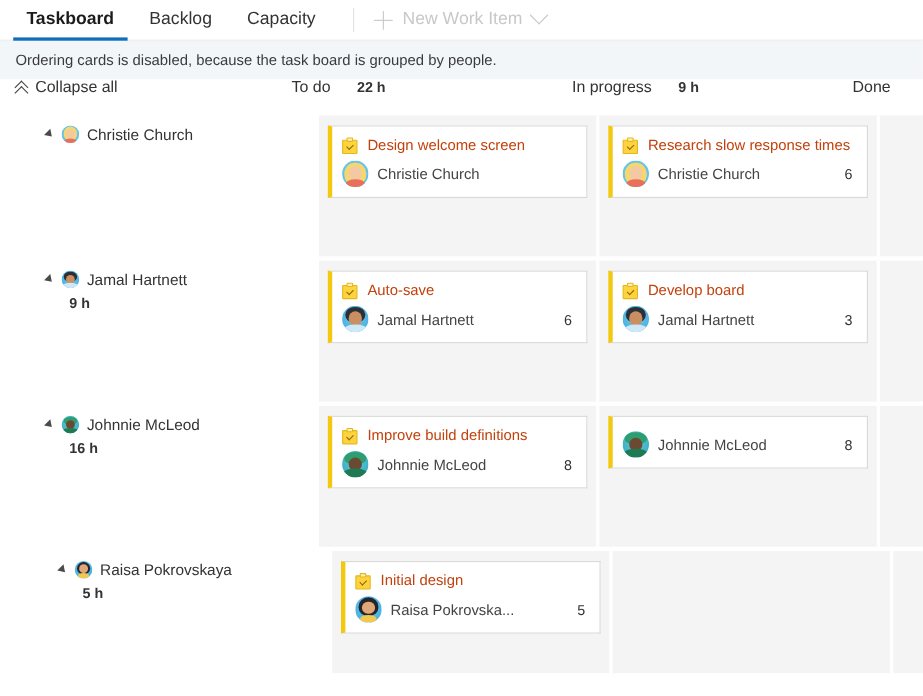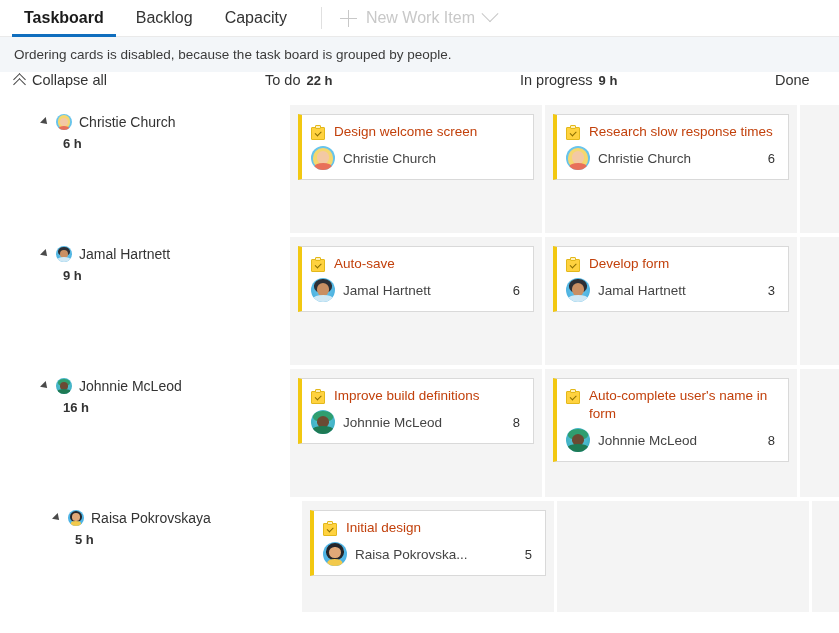--- a/index.html
+++ b/index.html
@@ -144,21 +144,21 @@
   .dbl-chev i.a { top: 1px; }
   .dbl-chev i.b { top: 6px; }
 
   .ch-col {
     padding-left: 7px;
     box-sizing: border-box;
     font-size: 14.5px;
     color: #333;
     display: flex;
     align-items: baseline;
-    gap: 6px;
+    gap: 24px;
     height: 33px;
   }
   .ch-col .hrs { font-size: 13px; font-weight: bold; color: #333; }
   .ch-todo { width: 255px; }
   .ch-prog { width: 255px; }
   .ch-done { width: 71px; }
 
   .lanes { position: relative; }
   .lane {
     display: flex;
@@ -386,21 +386,20 @@
           <div class="person-row">
             <span class="tri"></span>
             <span class="avatar sm av-christie">
               <span class="av-bg"></span>
                 <span class="av-hair"></span>
                 <span class="av-face"></span>
                 <span class="av-body"></span>
             </span>
             <span class="person-name">Christie Church</span>
           </div>
-          <div class="person-hours">6 h</div>
         </div>
         <div class="cell todo">
           <div class="card">
             <div class="card-title-row">
               <span class="task-ico">
                   <span class="board-body"></span>
                   <span class="clip"></span>
                   <span class="tick"></span>
                 </span>
               <span class="card-title">Design welcome screen</span>
@@ -486,21 +485,21 @@
           </div>
         </div>
         <div class="cell prog">
           <div class="card">
             <div class="card-title-row">
               <span class="task-ico">
                   <span class="board-body"></span>
                   <span class="clip"></span>
                   <span class="tick"></span>
                 </span>
-              <span class="card-title">Develop form</span>
+              <span class="card-title">Develop board</span>
             </div>
             <div class="card-bottom">
               <span class="assignee">
                 <span class="avatar av-jamal">
                   <span class="av-bg"></span>
                     <span class="av-hair"></span>
                     <span class="av-face"></span>
                     <span class="av-body"></span>
                 </span>
                 <span class="assignee-name">Jamal Hartnett</span>
@@ -546,28 +545,20 @@
                     <span class="av-body"></span>
                 </span>
                 <span class="assignee-name">Johnnie McLeod</span>
               </span>
               <span class="card-hours">8</span>
             </div>
           </div>
         </div>
         <div class="cell prog">
           <div class="card">
-            <div class="card-title-row">
-              <span class="task-ico">
-                  <span class="board-body"></span>
-                  <span class="clip"></span>
-                  <span class="tick"></span>
-                </span>
-              <span class="card-title">Auto-complete user's name in form</span>
-            </div>
             <div class="card-bottom">
               <span class="assignee">
                 <span class="avatar av-johnnie">
                   <span class="av-bg"></span>
                     <span class="av-hair"></span>
                     <span class="av-face"></span>
                     <span class="av-body"></span>
                 </span>
                 <span class="assignee-name">Johnnie McLeod</span>
               </span>

